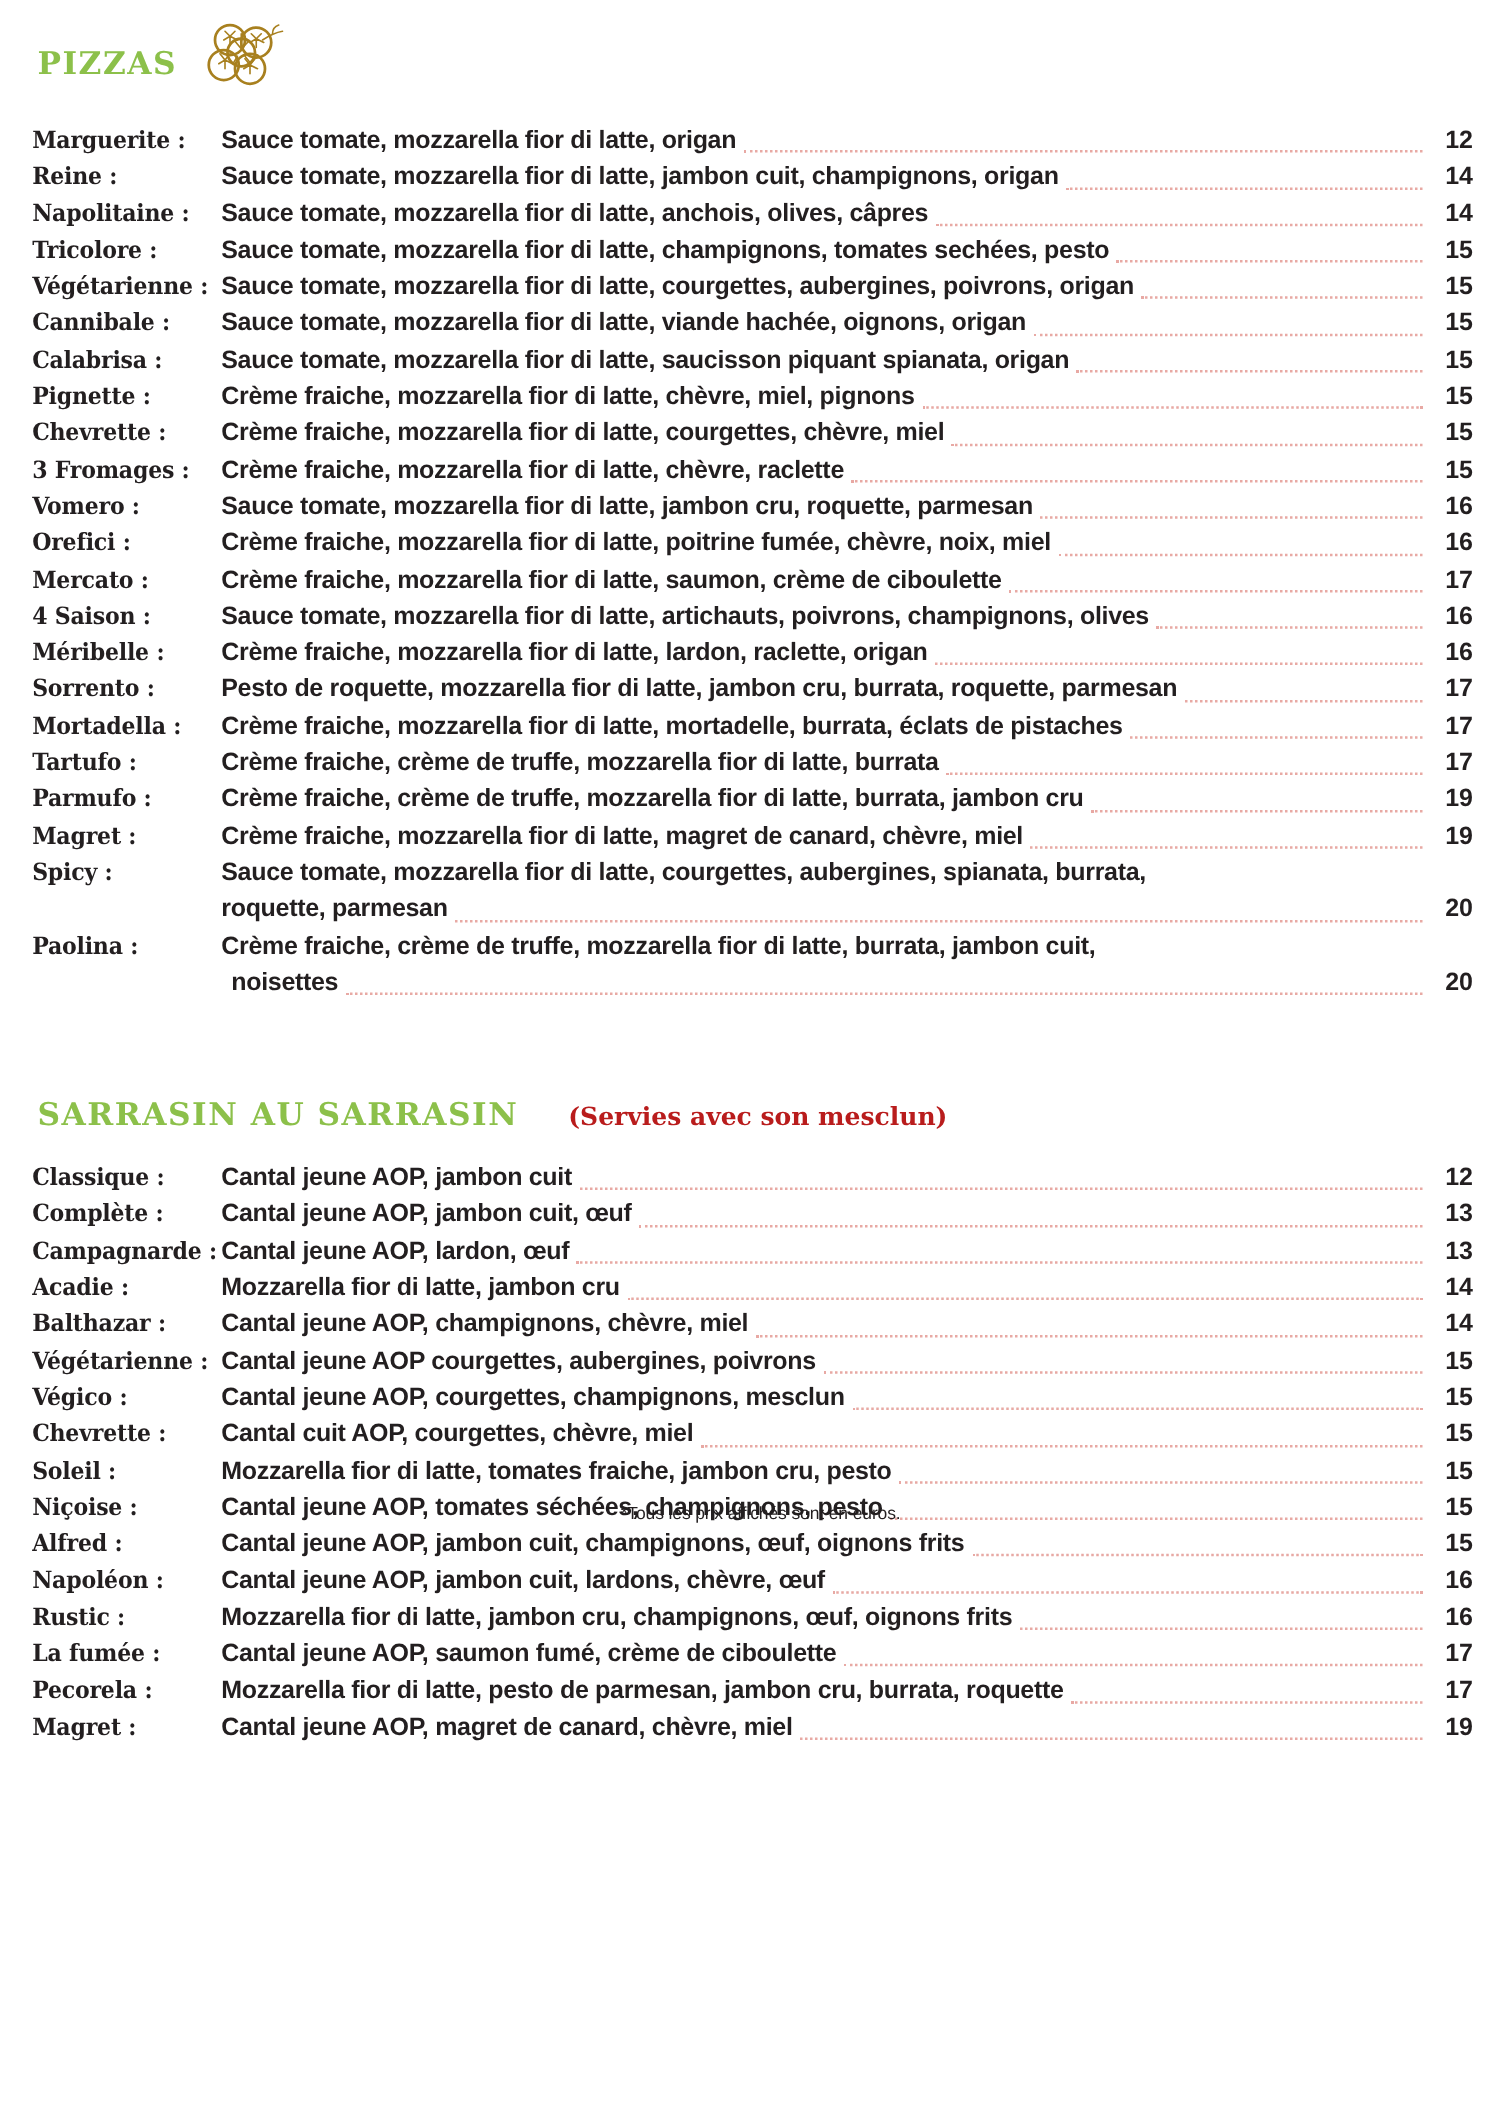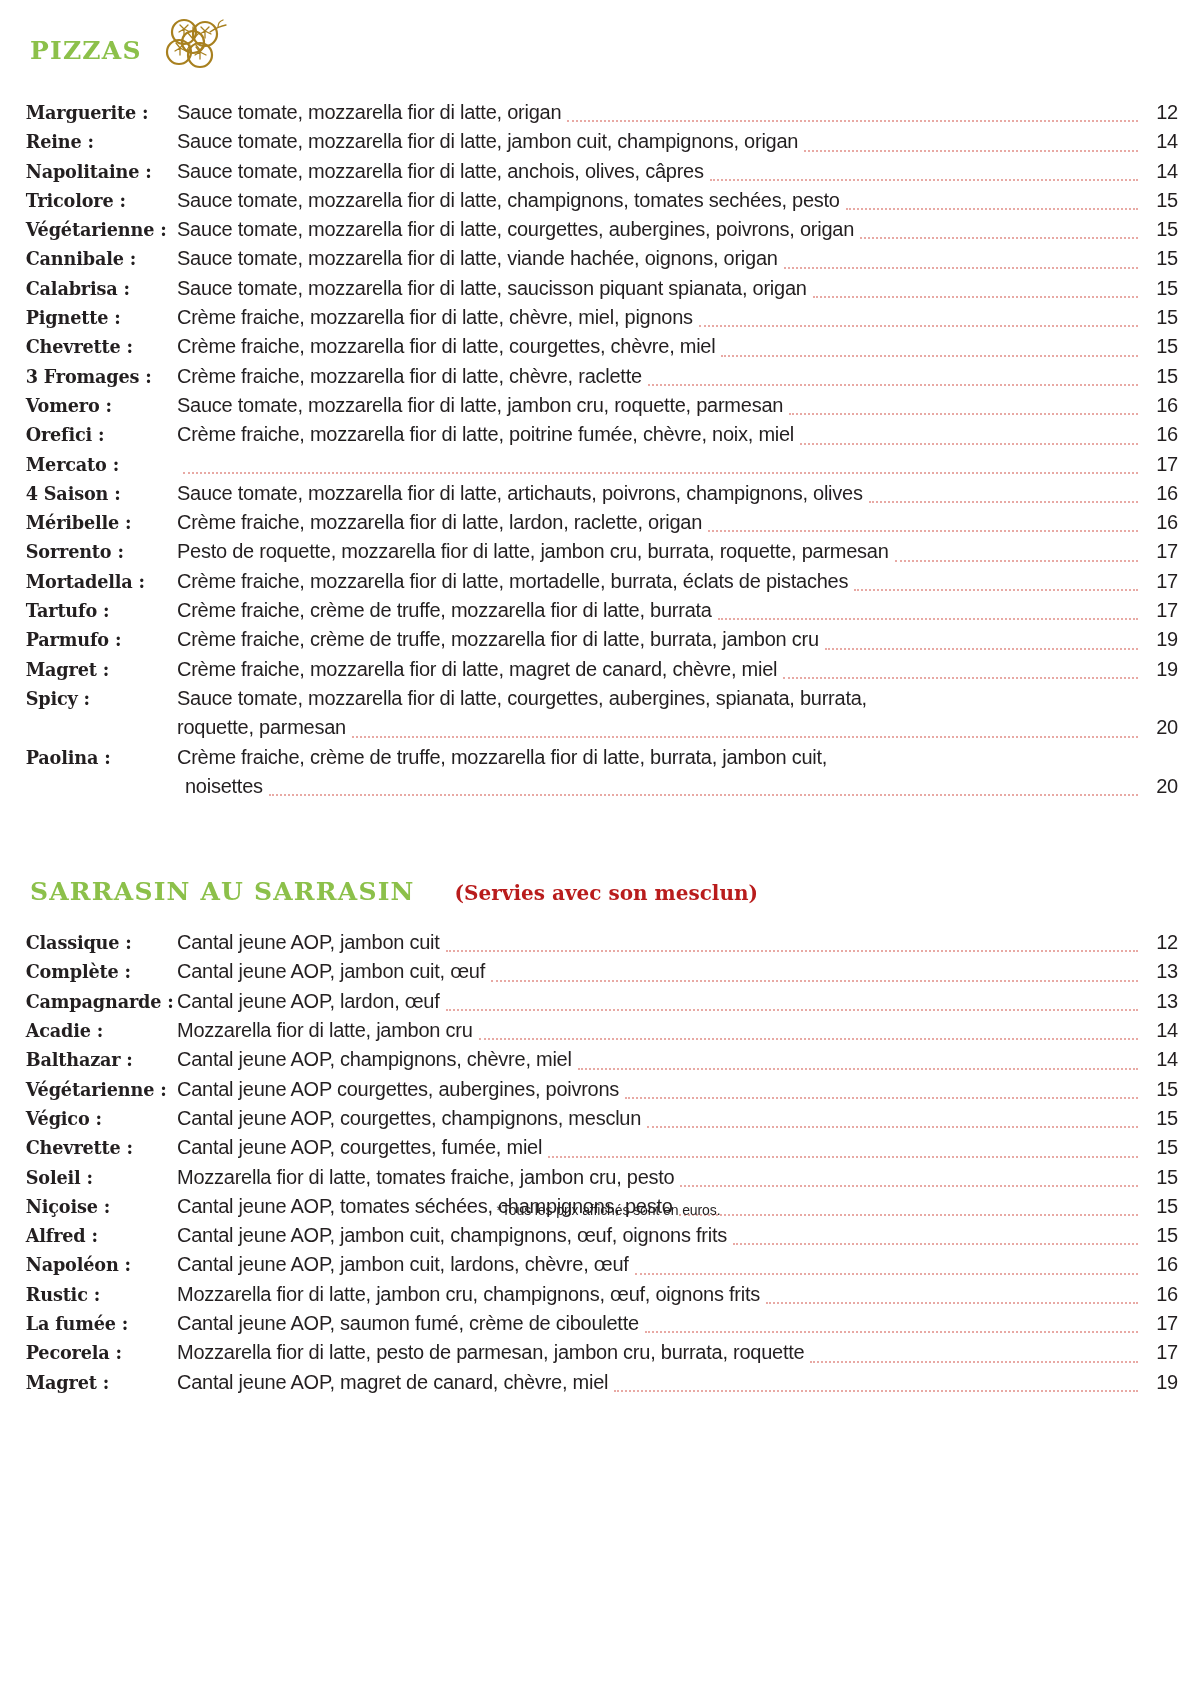--- a/index.html
+++ b/index.html
@@ -84,20 +84,21 @@
     letter-spacing: -0.2px;
     transform: scaleX(0.93);
     transform-origin: left center;
     padding-left: 4px;
     box-sizing: border-box;
   }
   .item-body {
     flex: 1 1 auto;
     min-width: 0;
     position: relative;
+    font-weight: bold;
   }
   .line {
     display: flex;
     align-items: baseline;
     width: 100%;
   }
   .desc {
     font-family: "Liberation Sans", sans-serif;
     font-size: 20px;
     color: #231f20;
@@ -296,20 +297,21 @@
             <span class="desc">Crème fraiche, mozzarella fior di latte, poitrine fumée, chèvre, noix, miel</span>
             <span class="leader"></span>
             <span class="price">16</span>
           </div>
         </div>
       </div>
       <div class="menu-row">
         <div class="item-name">Mercato :</div>
         <div class="item-body">
           <div class="line">
+            <span class="desc">Crème fraiche, mozzarella fior di latte, saumon, crème de ciboulette</span>
             <span class="leader"></span>
             <span class="price">17</span>
           </div>
         </div>
       </div>
       <div class="menu-row">
         <div class="item-name">4 Saison :</div>
         <div class="item-body">
           <div class="line">
             <span class="desc">Sauce tomate, mozzarella fior di latte, artichauts, poivrons, champignons, olives</span>
@@ -485,21 +487,21 @@
             <span class="desc">Cantal jeune AOP, courgettes, champignons, mesclun</span>
             <span class="leader"></span>
             <span class="price">15</span>
           </div>
         </div>
       </div>
       <div class="menu-row">
         <div class="item-name">Chevrette :</div>
         <div class="item-body">
           <div class="line">
-            <span class="desc">Cantal jeune AOP, courgettes, fumée, miel</span>
+            <span class="desc">Cantal cuit AOP, courgettes, chèvre, miel</span>
             <span class="leader"></span>
             <span class="price">15</span>
           </div>
         </div>
       </div>
       <div class="menu-row">
         <div class="item-name">Soleil :</div>
         <div class="item-body">
           <div class="line">
             <span class="desc">Mozzarella fior di latte, tomates fraiche, jambon cru, pesto</span>

